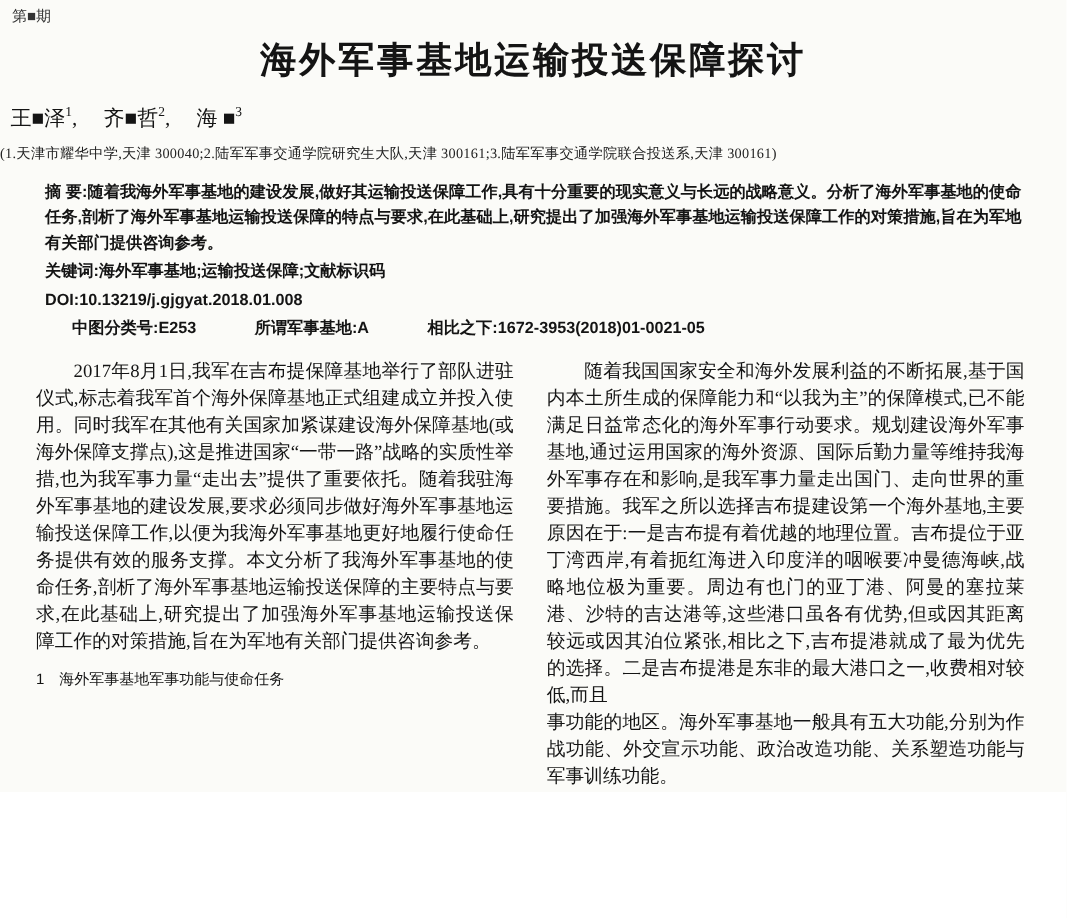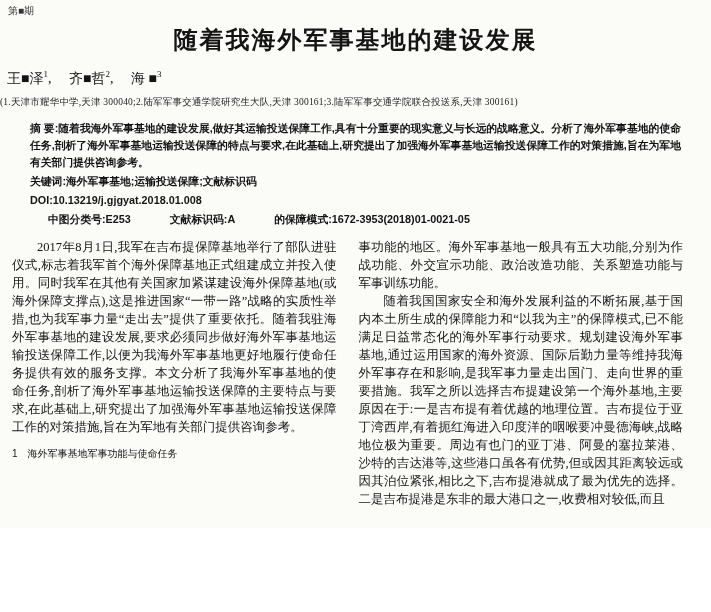--- a/index.html
+++ b/index.html
@@ -49,21 +49,21 @@
     font-weight: 700;
     font-size: 10.8px;
     line-height: 17px;
     text-align: justify;
   }
   .meta-line { margin-top: 2px; }
   .meta .pair { margin-right: 18px; padding-left: 18px; }
   .columns {
     display: flex;
     gap: 22px;
-    padding: 10px 28px 0 12px;
+    padding: 10px 28px 0 24px;
     font-size: 12.5px;
     line-height: 18px;
     text-align: justify;
   }
   .col { width: 50%; }
   .para { margin: 0; }
   .para.indent { text-indent: 2em; }
   .section-heading {
     margin: 9px 0 7px 0;
     font-family: "Liberation Sans", "DejaVu Sans", sans-serif;
@@ -72,45 +72,45 @@
   }
   .section-heading .num { margin-right: 10px; }
 </style>
 </head>
 <body>
 
 <div class="page">
 
   <div class="corner-mark">第■期</div>
 
-  <h1 class="title">随着我海外军事基地的建设发展</h1>
+  <h1 class="title">海外军事基地运输投送保障探讨</h1>
 
   <div class="authors">
     <span class="author"><span>王■泽</span><sup>1</sup><span>,</span></span>
     <span class="author"><span>齐■哲</span><sup>2</sup><span>,</span></span>
     <span class="author"><span>海 ■</span><sup>3</sup><span></span></span>
   </div>
 
   <div class="affiliation">(1.天津市耀华中学,天津 300040;2.陆军军事交通学院研究生大队,天津 300161;3.陆军军事交通学院联合投送系,天津 300161)</div>
 
   <div class="meta">
     <div class="meta-line"><span>摘 要:</span><span>随着我海外军事基地的建设发展,做好其运输投送保障工作,具有十分重要的现实意义与长远的战略意义。分析了海外军事基地的使命任务,剖析了海外军事基地运输投送保障的特点与要求,在此基础上,研究提出了加强海外军事基地运输投送保障工作的对策措施,旨在为军地有关部门提供咨询参考。</span></div>
     <div class="meta-line"><span>关键词:</span><span>海外军事基地;运输投送保障;文献标识码</span></div>
     <div class="meta-line">DOI:10.13219/j.gjgyat.2018.01.008</div>
     <div class="meta-line">
       <span class="pair"><span>中图分类号:</span><span>E253</span></span>
-      <span class="pair"><span>文献标识码:</span><span>A</span></span>
-      <span class="pair"><span>的保障模式:</span><span>1672-3953(2018)01-0021-05</span></span>
+      <span class="pair"><span>所谓军事基地:</span><span>A</span></span>
+      <span class="pair"><span>相比之下:</span><span>1672-3953(2018)01-0021-05</span></span>
     </div>
   </div>
 
   <div class="columns">
     <div class="col">
       <p class="para indent">2017年8月1日,我军在吉布提保障基地举行了部队进驻仪式,标志着我军首个海外保障基地正式组建成立并投入使用。同时我军在其他有关国家加紧谋建设海外保障基地(或海外保障支撑点),这是推进国家“一带一路”战略的实质性举措,也为我军事力量“走出去”提供了重要依托。随着我驻海外军事基地的建设发展,要求必须同步做好海外军事基地运输投送保障工作,以便为我海外军事基地更好地履行使命任务提供有效的服务支撑。本文分析了我海外军事基地的使命任务,剖析了海外军事基地运输投送保障的主要特点与要求,在此基础上,研究提出了加强海外军事基地运输投送保障工作的对策措施,旨在为军地有关部门提供咨询参考。</p>
       <div class="section-heading"><span class="num">1</span><span>海外军事基地军事功能与使命任务</span></div>
     </div>
     <div class="col">
+      <p class="para indent">随着我国国家安全和海外发展利益的不断拓展,基于国内本土所生成的保障能力和“以我为主”的保障模式,已不能满足日益常态化的海外军事行动要求。规划建设海外军事基地,通过运用国家的海外资源、国际后勤力量等维持我海外军事存在和影响,是我军事力量走出国门、走向世界的重要措施。我军之所以选择吉布提建设第一个海外基地,主要原因在于:一是吉布提有着优越的地理位置。吉布提位于亚丁湾西岸,有着扼红海进入印度洋的咽喉要冲曼德海峡,战略地位极为重要。周边有也门的亚丁港、阿曼的塞拉莱港、沙特的吉达港等,这些港口虽各有优势,但或因其距离较远或因其泊位紧张,相比之下,吉布提港就成了最为优先的选择。二是吉布提港是东非的最大港口之一,收费相对较低,而且</p>
       <p class="para">事功能的地区。海外军事基地一般具有五大功能,分别为作战功能、外交宣示功能、政治改造功能、关系塑造功能与军事训练功能。</p>
-      <p class="para indent">随着我国国家安全和海外发展利益的不断拓展,基于国内本土所生成的保障能力和“以我为主”的保障模式,已不能满足日益常态化的海外军事行动要求。规划建设海外军事基地,通过运用国家的海外资源、国际后勤力量等维持我海外军事存在和影响,是我军事力量走出国门、走向世界的重要措施。我军之所以选择吉布提建设第一个海外基地,主要原因在于:一是吉布提有着优越的地理位置。吉布提位于亚丁湾西岸,有着扼红海进入印度洋的咽喉要冲曼德海峡,战略地位极为重要。周边有也门的亚丁港、阿曼的塞拉莱港、沙特的吉达港等,这些港口虽各有优势,但或因其距离较远或因其泊位紧张,相比之下,吉布提港就成了最为优先的选择。二是吉布提港是东非的最大港口之一,收费相对较低,而且</p>
     </div>
   </div>
 
 </div>
 
 </body></html>

